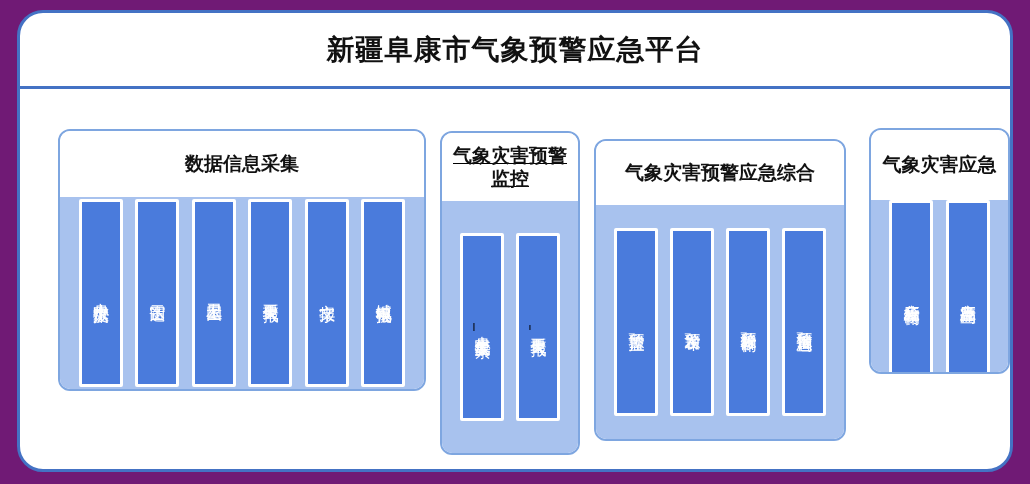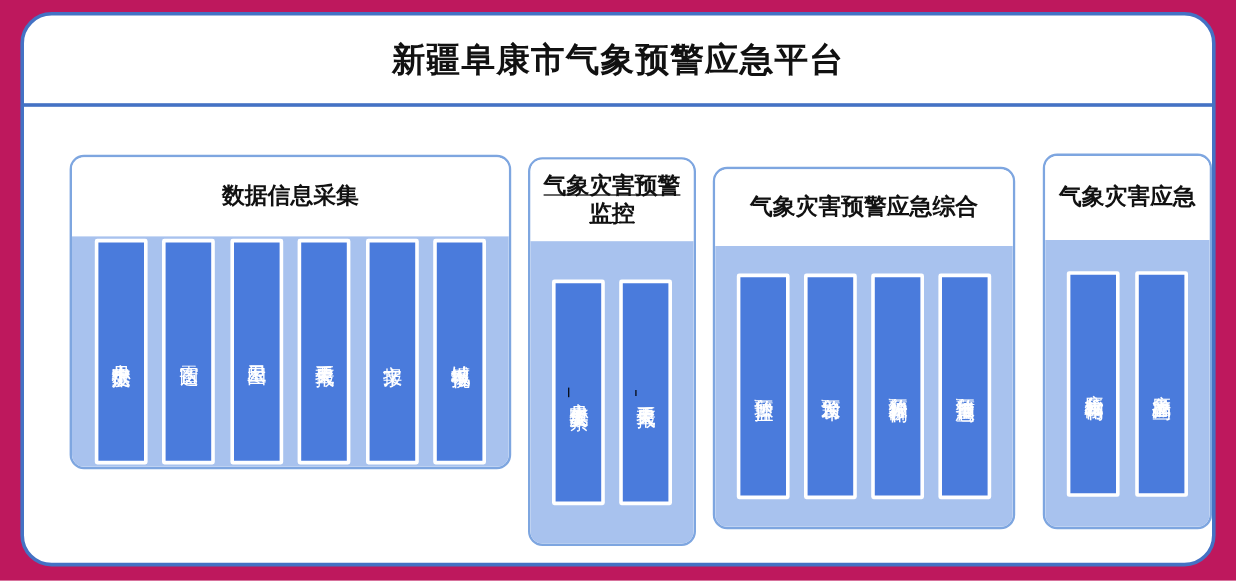--- a/index.html
+++ b/index.html
@@ -9,21 +9,21 @@
     height: 484px;
     background: #ffffff;
     font-family: "DejaVu Sans", "Liberation Sans", sans-serif;
     overflow: hidden;
   }
 
   #root {
     position: relative;
     width: 1030px;
     height: 484px;
-    background: #be185d;
+    background: #701a75;
   }
 
   
   .outer-frame {
     position: absolute;
     left: 17px;
     top: 10px;
     width: 996px;
     height: 462px;
     border: 3px solid #4472C4;
@@ -119,21 +119,21 @@
   #group-0 .item-bar { width: 44px; }
 
   #group-1 { left: 420px; top: 118px; width: 140px; height: 324px; text-decoration: underline; }
   #group-1 .group-header { height: 68px; }
   #group-1 .item-bar { width: 44px; }
 
   #group-2 { left: 574px; top: 126px; width: 252px; height: 302px; justify-content: space-between; }
   #group-2 .group-header { height: 64px; }
   #group-2 .item-bar { width: 44px; }
 
-  #group-3 { left: 849px; top: 115px; width: 141px; height: 313px; }
+  #group-3 { left: 849px; top: 115px; width: 141px; height: 246px; }
   #group-3 .group-header { height: 70px; }
   #group-3 .item-bar { width: 44px; }
 </style>
 </head>
 <body>
 
 <div id="root">
 
   <div class="outer-frame">
 

